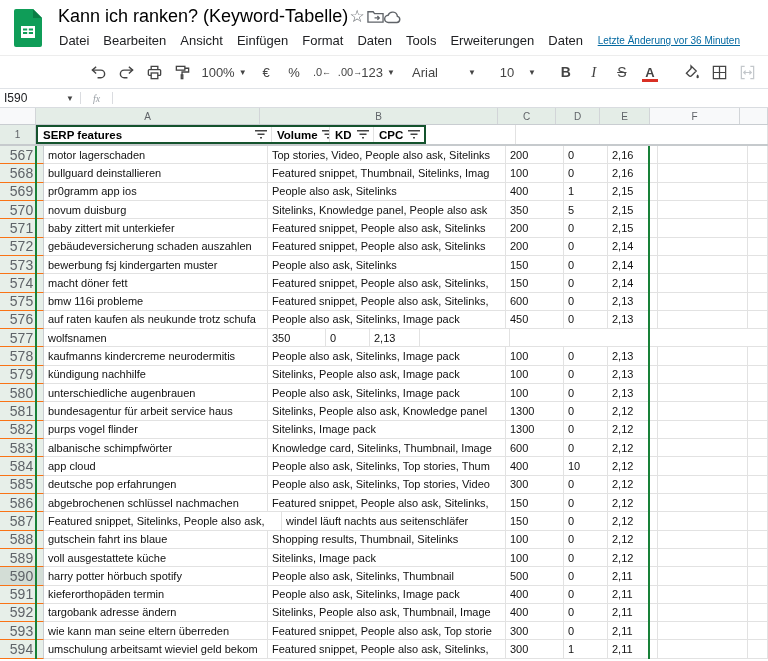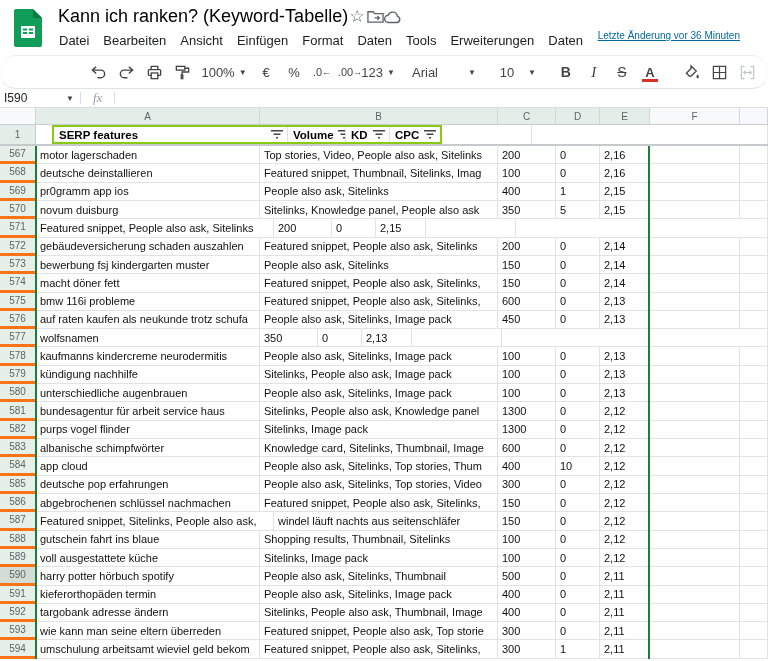--- a/index.html
+++ b/index.html
@@ -6,27 +6,27 @@
   html,body { width:768px; height:661px; overflow:hidden; background:#fff;
     font-family:"Liberation Sans", sans-serif; color:#202124; }
 
   
   .titlebar { position:relative; height:55px; }
   .logo { position:absolute; left:14px; top:9px; width:28px; height:38px; }
   .titlerow { position:absolute; left:58px; top:6px; display:flex; align-items:center; }
   .doc-title { font-size:18px; color:#000; white-space:nowrap; }
   .tb-ic { width:18px; height:18px; color:#5f6368; display:inline-flex; align-items:center; justify-content:center; }
   .star { font-size:17px; color:#5f6368; }
-  .menurow { position:absolute; left:52px; right:0; top:30px; display:flex; align-items:flex-start; font-size:13px; }
+  .menurow { position:absolute; left:52px; right:0; top:30px; display:flex; align-items:center; font-size:13px; }
   .menu-item { padding:3px 7px; color:#202124; cursor:default; }
   .last-edit { margin-left:auto; margin-right:28px; color:#0369a1; text-decoration:underline; font-size:10px; white-space:nowrap; }
 
   
   .toolbar { height:34px; border-top:1px solid #ededed; border-bottom:1px solid #e0e3e7;
-    display:flex; align-items:center; padding-left:86px; gap:4px; font-size:13px; color:#444;border-radius:16px; }
+    display:flex; align-items:center; padding-left:86px; gap:4px; font-size:13px; color:#444; }
   .ti { height:24px; min-width:24px; display:flex; align-items:center; justify-content:center; border-radius:2px; padding:0 3px; }
   .ti svg { display:block; }
   .sep { width:1px; height:18px; background:#dadce0; margin:0 5px; }
   .dd { font-size:8px; color:#444; margin-left:4px; }
   .zoom-v { padding:0 2px; }
   .fontname { min-width:52px; justify-content:flex-start; padding-left:4px; }
   .fontsize { min-width:26px; }
   .b { font-weight:bold; font-size:14px; }
   .i { font-style:italic; font-family:"Liberation Serif",serif; font-size:15px; }
   .s { text-decoration:line-through; font-size:14px; }
@@ -34,50 +34,50 @@
   .acolor::after { content:""; position:absolute; left:4px; right:4px; bottom:2px; height:3px; background:#d93025; }
   .gray { color:#b8bcc0; }
   .dec { font-size:11px; letter-spacing:0; position:relative; }
   .dec small { font-size:9px; }
 
   
   .formulabar { height:19px; border-bottom:1px solid #d9dce0; display:flex; align-items:center; font-size:12px; }
   .namebox { width:80px; padding-left:4px; display:flex; align-items:center; color:#202124; height:100%; }
   .namebox .dd { margin-left:auto; margin-right:6px; }
   .fb-sep { width:1px; height:12px; background:#dadce0; }
-  .fx { font-style:italic; color:#9aa0a6; font-family:"Liberation Serif",serif; font-size:13px; padding:0 12px; }
+  .fx { font-style:italic; color:#9aa0a6; font-family:"Liberation Serif",serif; font-size:10px; padding:0 12px; }
 
   
   .grid { position:relative; }
   .colheads { display:flex; height:17px; font-size:10px; color:#5f6368; background:#f8f9fa; border-bottom:1px solid #c9cdd1; }
   .ch { display:flex; align-items:center; justify-content:center; border-right:1px solid #d2d5d8; background:#f8f9fa; }
   .ch.green { background:#e4ede7; }
   .corner { background:#f8f9fa; }
 
   .w-rn{width:36px;flex:none} .w-a{width:224px;flex:none} .w-b{width:238px;flex:none}
   .w-c{width:58px;flex:none} .w-d{width:44px;flex:none} .w-e{width:50px;flex:none}
   .w-f{width:90px;flex:none} .w-g{flex:1}
 
   .frozen { display:flex; height:21px; border-bottom:2px solid #c6cacd; background:#fff; }
   .rn1 { width:36px; flex:none; background:#e4ede7; color:#5f6368; font-size:10px;
     display:flex; align-items:center; justify-content:center; border-right:1px solid #c9cdd1; }
   .hcell { display:flex; align-items:center; justify-content:space-between;
     font-weight:bold; font-size:11.5px; color:#000; padding:0 4px 0 5px; overflow:hidden; white-space:nowrap; background:#fff; }
   .hcell.a1 { border:2px solid #188038; }
-  .hgroup { display:flex; border:2px solid #84cc16; width:390px; flex:none;margin-left:16px; }
+  .hgroup { display:flex; border:2px solid #14532d; width:390px; flex:none; }
   .hgroup .hcell { border-right:1px solid #e2e2e2; }
   .hgroup .hcell:last-child { border-right:none; }
   .hg-b{width:234px;flex:none} .hg-c{width:58px;flex:none} .hg-d{width:44px;flex:none} .hg-e{width:50px;flex:none}
   .hf { background:#fff; border-right:1px solid #e2e2e2; }
 
   .datarows { position:relative; height:513px; display:flex; flex-direction:column; }
   .drow { display:flex; height:18.32px; flex:none; }
-  .rn { width:36px; flex:none; background:#e7efe9; color:#5f6368; font-size:10px;
+  .rn { width:44px; flex:none; background:#e7efe9; color:#5f6368; font-size:14px;
     display:flex; align-items:center; justify-content:center;
-    border-right:1px solid #c9cdd1; border-bottom:3px solid #f97316; }
+    border-right:1px solid #c9cdd1; border-bottom:1px solid #f97316; }
   .rn.sel { background:#d3ddd6; }
   .cell { font-size:11px; color:#111; padding:0 3px 0 4px; overflow:hidden; white-space:nowrap;
     border-right:1px solid #e2e2e2; border-bottom:1px solid #e2e2e2; display:flex; align-items:center; background:#fff; }
   .gline-v { position:absolute; top:0; bottom:0; width:2px; background:#188038; z-index:3; }
   .gl-left { left:35px; } .gl-right { left:648px; }
 
   .filter-ic { flex:none; margin-left:4px; }
 </style>
 </head>
 <body>
@@ -269,21 +269,21 @@
     <div class="cell w-b sb">Top stories, Video, People also ask, Sitelinks</div>
     <div class="cell w-c vc">200</div>
     <div class="cell w-d kd">0</div>
     <div class="cell w-e ce">2,16</div>
     <div class="cell w-f"></div>
     <div class="cell w-g"></div>
   </div>
 
   <div class="drow">
     <div class="rn">568</div>
-    <div class="cell w-a ka">deutsche deinstallieren</div>
+    <div class="cell w-a ka">bullguard deinstallieren</div>
     <div class="cell w-b sb">Featured snippet, Thumbnail, Sitelinks, Imag</div>
     <div class="cell w-c vc">100</div>
     <div class="cell w-d kd">0</div>
     <div class="cell w-e ce">2,16</div>
     <div class="cell w-f"></div>
     <div class="cell w-g"></div>
   </div>
 
   <div class="drow">
     <div class="rn">569</div>
@@ -302,20 +302,21 @@
     <div class="cell w-b sb">Sitelinks, Knowledge panel, People also ask</div>
     <div class="cell w-c vc">350</div>
     <div class="cell w-d kd">5</div>
     <div class="cell w-e ce">2,15</div>
     <div class="cell w-f"></div>
     <div class="cell w-g"></div>
   </div>
 
   <div class="drow">
     <div class="rn">571</div>
+    <div class="cell w-a ka">baby zittert mit unterkiefer</div>
     <div class="cell w-b sb">Featured snippet, People also ask, Sitelinks</div>
     <div class="cell w-c vc">200</div>
     <div class="cell w-d kd">0</div>
     <div class="cell w-e ce">2,15</div>
     <div class="cell w-f"></div>
     <div class="cell w-g"></div>
   </div>
 
   <div class="drow">
     <div class="rn">572</div>

